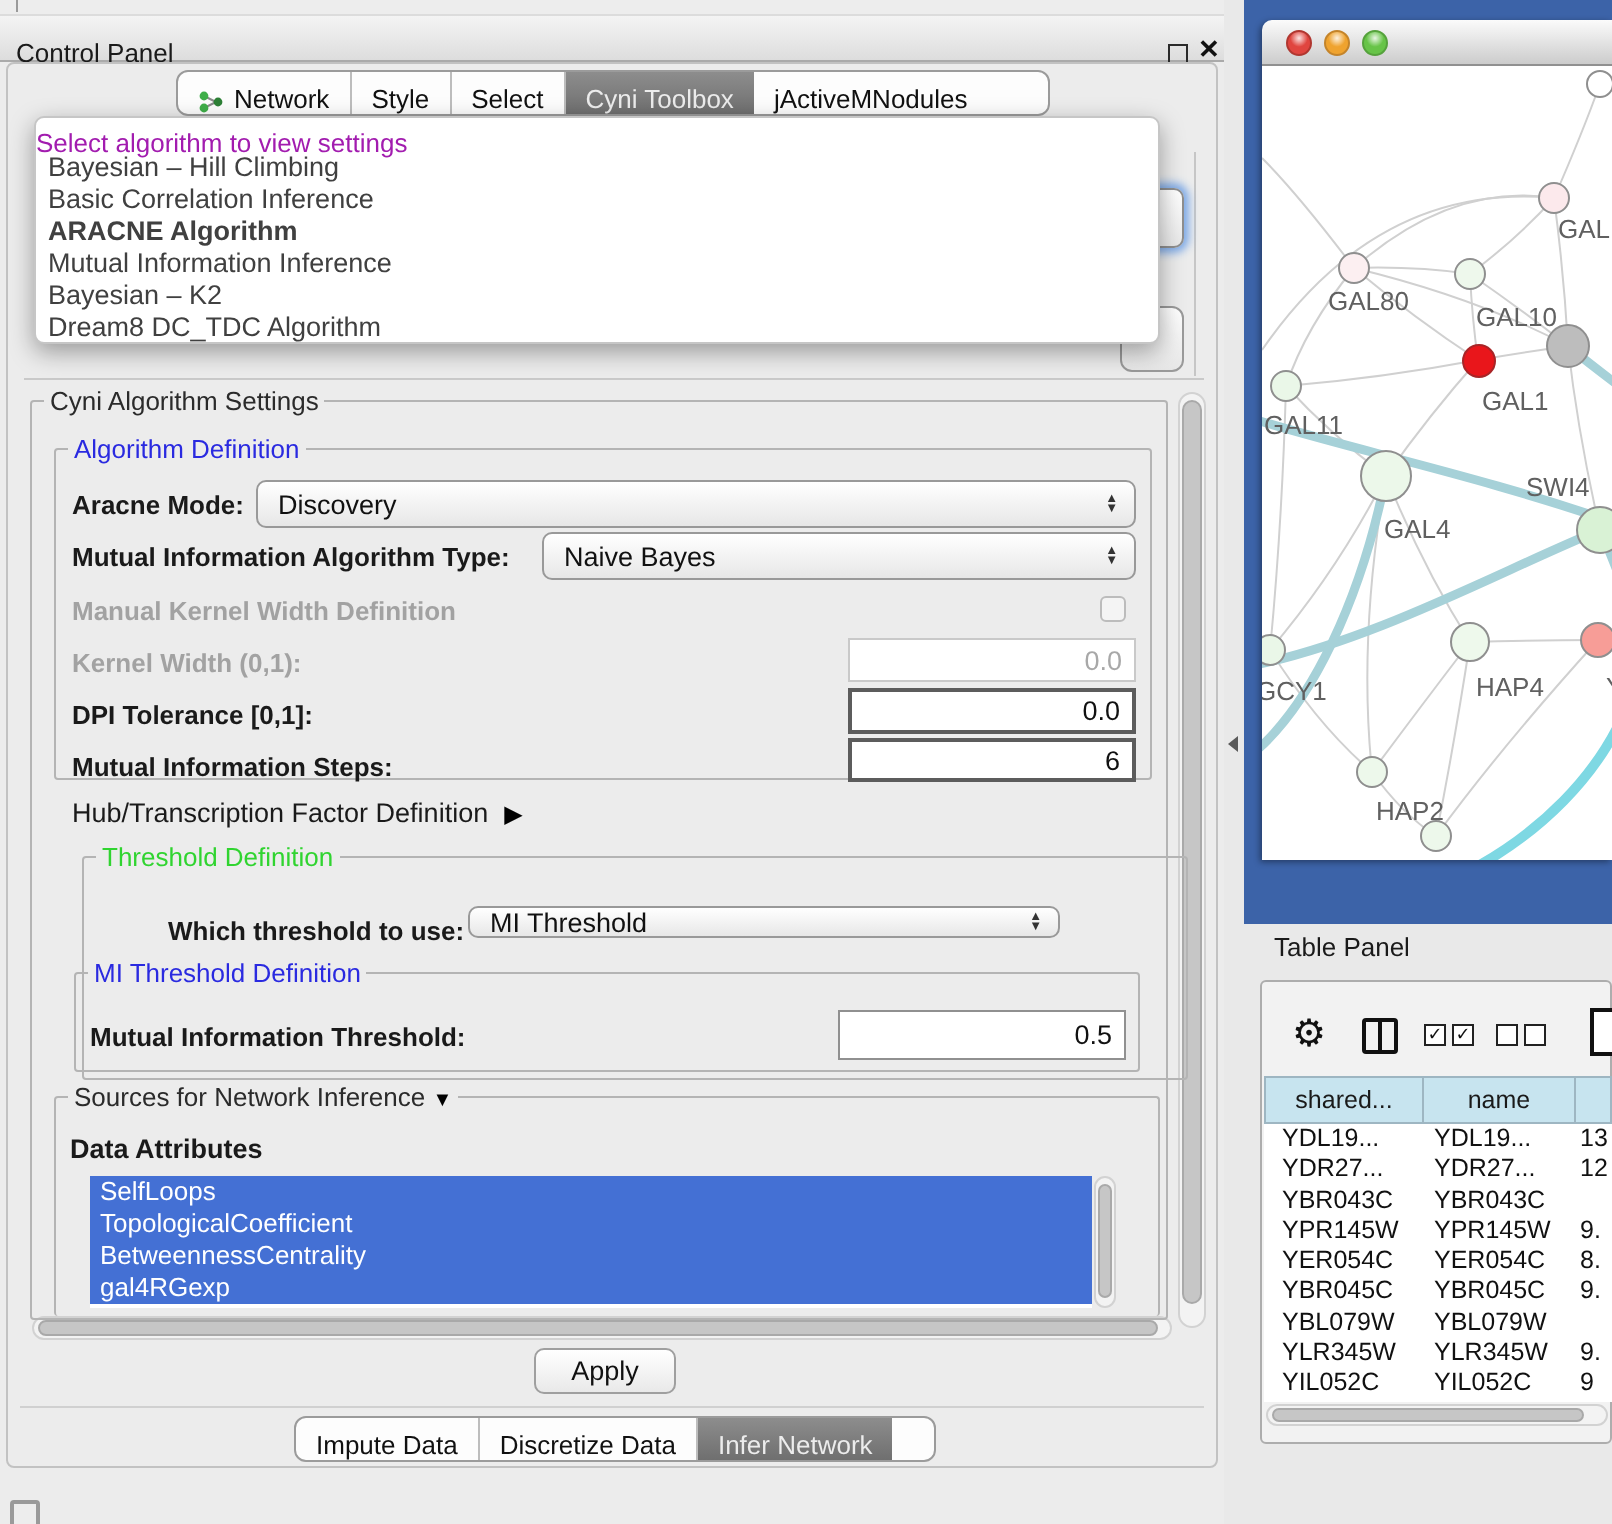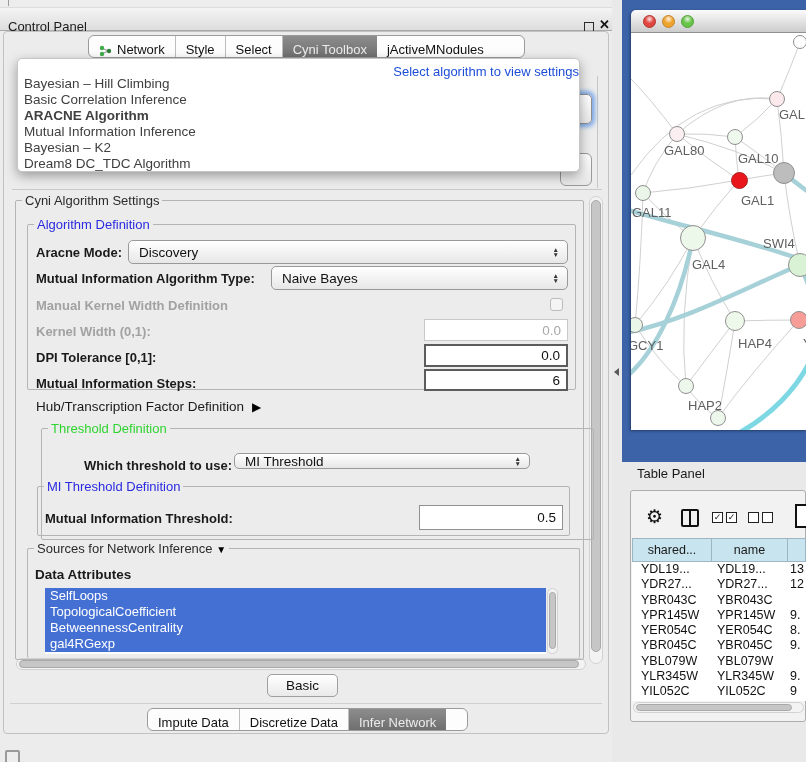--- a/index.html
+++ b/index.html
@@ -24,21 +24,21 @@
     border-right:1px solid #bdbdbd; padding:0 10px; white-space:nowrap; }
   .seg:last-child { border-right:none; }
   .seg.sel { background:linear-gradient(#8d8d8d,#6f6f6f); color:#ececec; border-right:none; }
   #top-tabs { left:88px; top:35px; width:437px; }
   #bottom-tabs { left:147px; top:708px; width:321px; }
   .net-mini-icon { width:13px; height:12px; margin-right:5px; }
 
   
   #algo-popup { left:17px; top:58px; width:563px; height:114px; background:#ffffff;
     border:1px solid #c6c6c6; border-radius:5px; box-shadow:0 4px 12px rgba(0,0,0,.35); z-index:30; }
-  #algo-prompt { text-align:right; font-size:13px; color:#1d4ed8; padding-top:5px; height:17px; }
+  #algo-prompt { text-align:left; font-size:13px; color:#a21caf; padding-top:5px; height:17px; }
   .algo-item { font-size:13.5px; color:#404040; height:16px; line-height:16px; padding-left:6px; }
   .algo-item.bold { font-weight:bold; }
 
   
   #combo-frag-focus { left:566px; top:94px; width:26px; height:30px; border:1px solid #8f8f8f; border-radius:5px;
     background:linear-gradient(#ffffff,#e9e9e9); box-shadow:0 0 4px 2.5px #7fabe8; z-index:5; }
   #combo-frag-2 { left:560px; top:153px; width:32px; height:33px; border:1px solid #9a9a9a; border-radius:6px;
     background:linear-gradient(#ffffff,#e7e7e7); z-index:5; }
   #hidden-group-vline { left:597px; top:76px; width:1px; height:112px; background:#c6c6c6; }
   #hidden-group-hline { left:12px; top:189px; width:590px; height:1px; background:#c9c9c9; }
@@ -267,21 +267,21 @@
       <div class="attr-item">SelfLoops</div>
       <div class="attr-item">TopologicalCoefficient</div>
       <div class="attr-item">BetweennessCentrality</div>
       <div class="attr-item">gal4RGexp</div>
     </div>
   <div id="attr-vscroll" class="abs vscroll-track">
       <div class="scroll-thumb"></div>
     </div>
 
   <div id="tabpane-bottom-line" class="abs"></div>
-  <div id="apply-btn" class="abs">Basic</div>
+  <div id="apply-btn" class="abs">Apply</div>
 
   <div id="bottom-tabs" class="seg-bar abs">
     <div class="seg">
         <span>Impute Data</span>
       </div>
     <div class="seg">
         <span>Discretize Data</span>
       </div>
     <div class="seg sel">
         <span>Infer Network</span>

